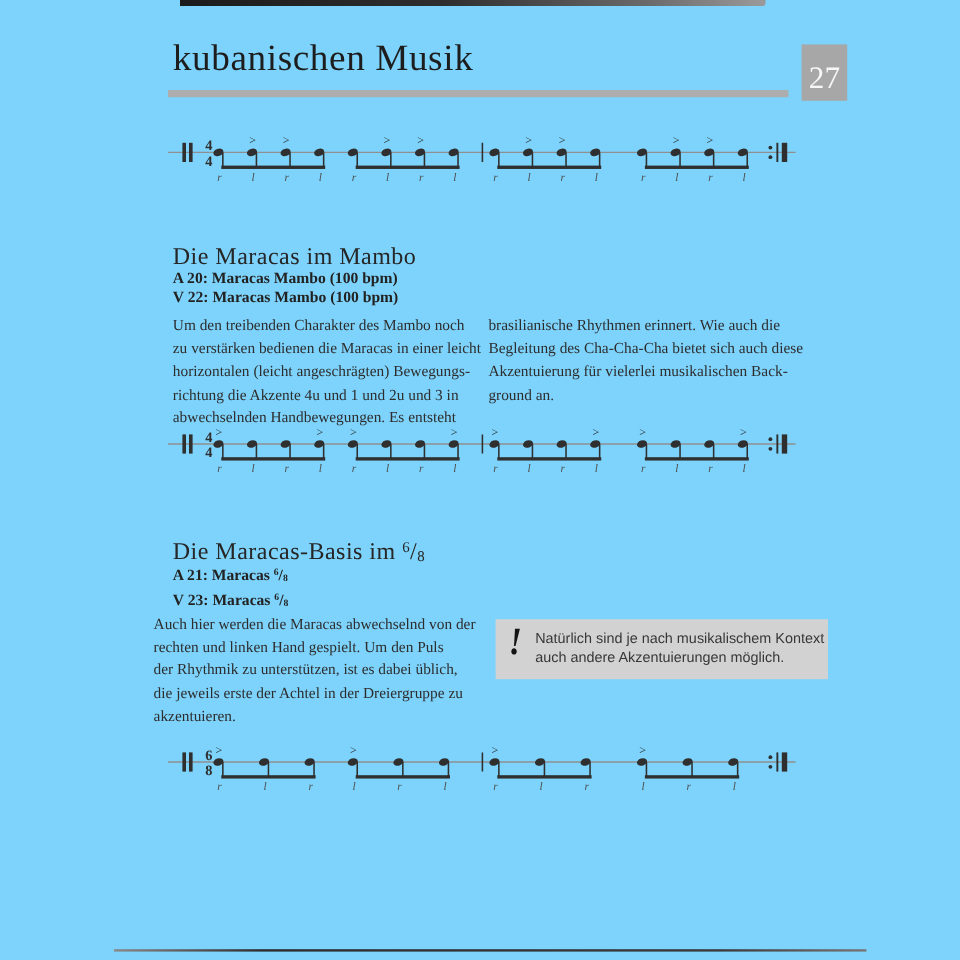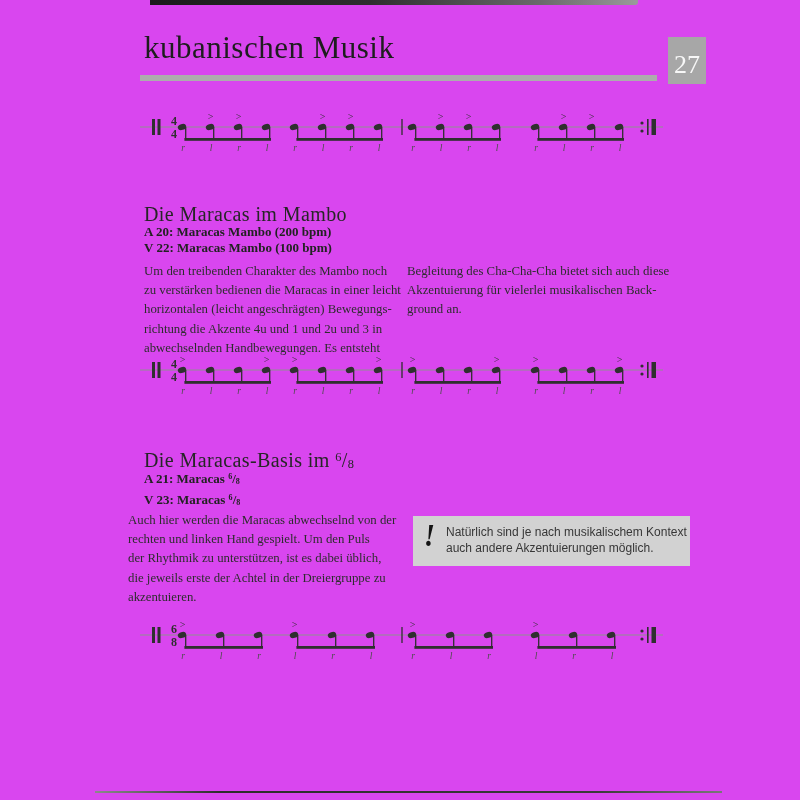--- a/index.html
+++ b/index.html
@@ -1,16 +1,16 @@
 <!DOCTYPE html>
 <html><head>
 <meta charset="utf-8">
 <style>
   html,body{margin:0;padding:0;background:#ffffff;}
-  #page{position:relative;width:800px;height:800px;background:#d946ef;overflow:hidden;
+  #page{position:relative;width:800px;height:800px;background:#7dd3fc;overflow:hidden;
         font-family:"Liberation Serif", serif;color:#2e2e2e;}
   .abs{position:absolute;}
 
   
   .artifact-top{left:150px;top:0;width:488px;height:5px;
     background:linear-gradient(to right,#1b1b1b 0%,#2e2e2e 45%,#6a6a6a 80%,#9a9a9a 100%);
     border-bottom-right-radius:3px;}
   .artifact-bottom{left:95px;top:791px;width:627px;height:2px;
     background:linear-gradient(to right,#8a8a8a,#2c2c2c 20%,#3a3a3a 80%,#777);}
 
@@ -125,32 +125,33 @@
         <text x="508" y="38.5" font-size="9.5" font-style="italic" text-anchor="middle" fill="#4d4d4d" font-family="&quot;Liberation Serif&quot;, serif">l</text>
         <circle cx="530" cy="11" r="1.6" fill="#2f2f2f"></circle>
         <circle cx="530" cy="19" r="1.6" fill="#2f2f2f"></circle>
         <rect x="535" y="7" width="1.6" height="16" fill="#2f2f2f"></rect>
         <rect x="539.5" y="7" width="4.5" height="16" fill="#2f2f2f"></rect>
       </svg>
   </div>
 
   <div class="abs sec-heading" style="left:144px;top:203px">Die Maracas im Mambo</div>
   <div class="abs track-labels" style="left:144px;top:224px">
-      <div class="tl">A 20: Maracas Mambo (200 bpm)</div>
+      <div class="tl">A 20: Maracas Mambo (100 bpm)</div>
       <div class="tl">V 22: Maracas Mambo (100 bpm)</div>
     </div>
 
   <div class="abs body-col" style="left:144px;top:262px">
       <div class="tl">Um den treibenden Charakter des Mambo noch</div>
       <div class="tl">zu verstärken bedienen die Maracas in einer leicht</div>
       <div class="tl">horizontalen (leicht angeschrägten) Bewegungs-</div>
       <div class="tl">richtung die Akzente 4u und 1 und 2u und 3 in</div>
       <div class="tl">abwechselnden Handbewegungen. Es entsteht</div>
     </div>
   <div class="abs body-col" style="left:407px;top:262px">
+      <div class="tl">brasilianische Rhythmen erinnert. Wie auch die</div>
       <div class="tl">Begleitung des Cha-Cha-Cha bietet sich auch diese</div>
       <div class="tl">Akzentuierung für vielerlei musikalischen Back-</div>
       <div class="tl">ground an.</div>
     </div>
 
   <div class="abs music-line" style="top:355px">
     <svg viewBox="0 0 583 46">
         <line x1="28" y1="15" x2="551" y2="15" stroke="#8f8f8f" stroke-width="1.2"></line>
         <rect x="40" y="7" width="3" height="16" fill="#2f2f2f"></rect>
         <rect x="45.5" y="7" width="3" height="16" fill="#2f2f2f"></rect>

